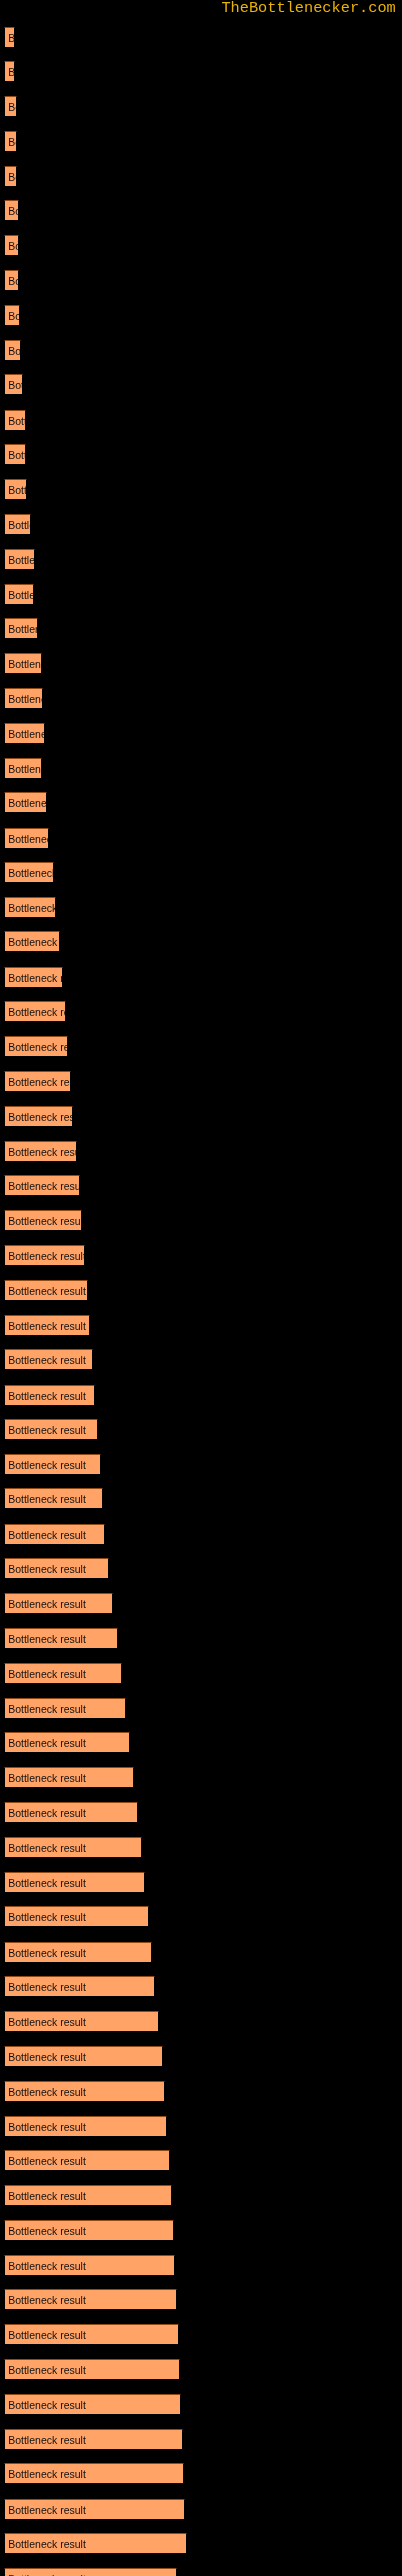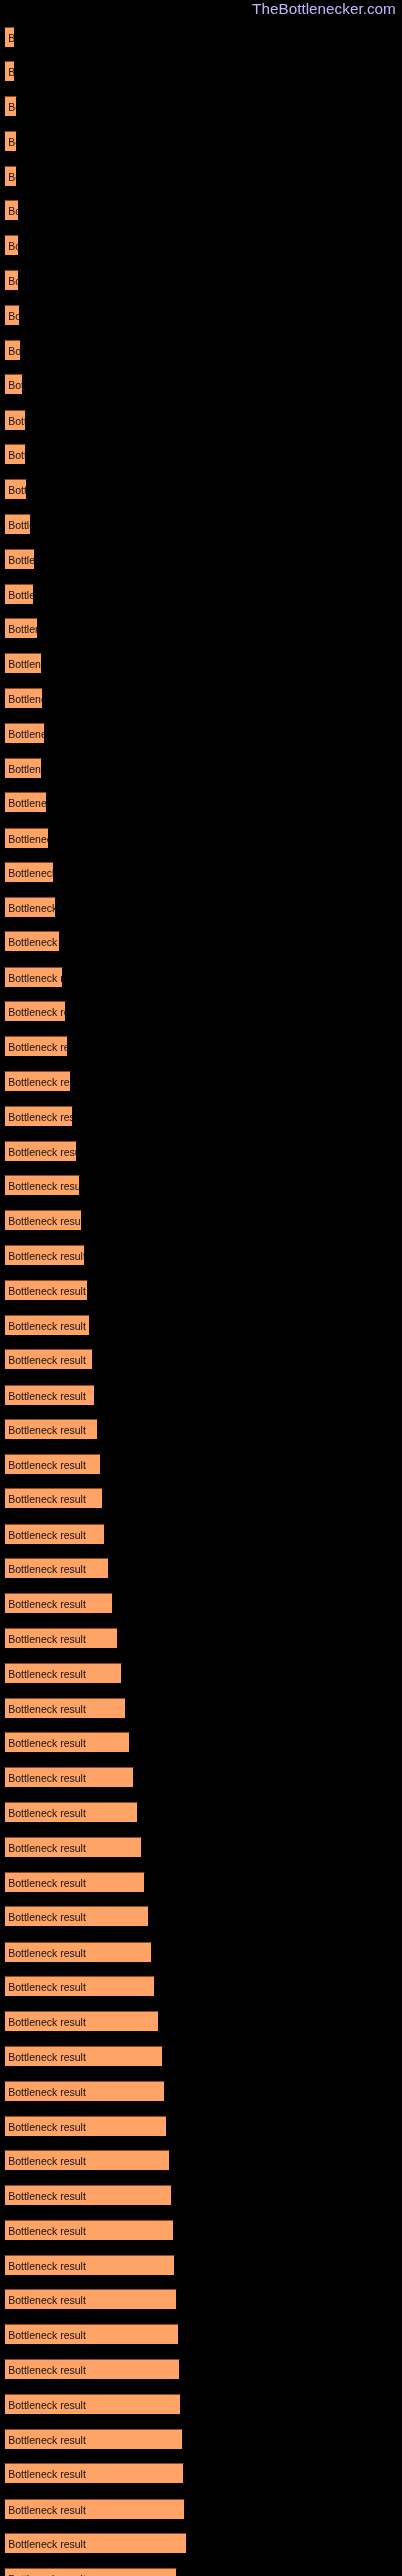--- a/index.html
+++ b/index.html
@@ -19,24 +19,24 @@
     position: relative;
     width: 403px;
     height: 2576px;
     background: #000000;
   }
 
   .watermark {
     position: absolute;
     top: 0px;
     right: 7.2px;
-    font-family: Liberation Sans, sans-serif;
+    font-family: Liberation Mono, monospace;
     font-size: 15.3px;
     line-height: 17.7px;
-    color: #c4b5fd;
+    color: #eab308;
     letter-spacing: 0px;
     white-space: nowrap;
     user-select: none;
   }
 
   .bars-layer {
     position: absolute;
     left: 0;
     top: 0;
     width: 403px;

